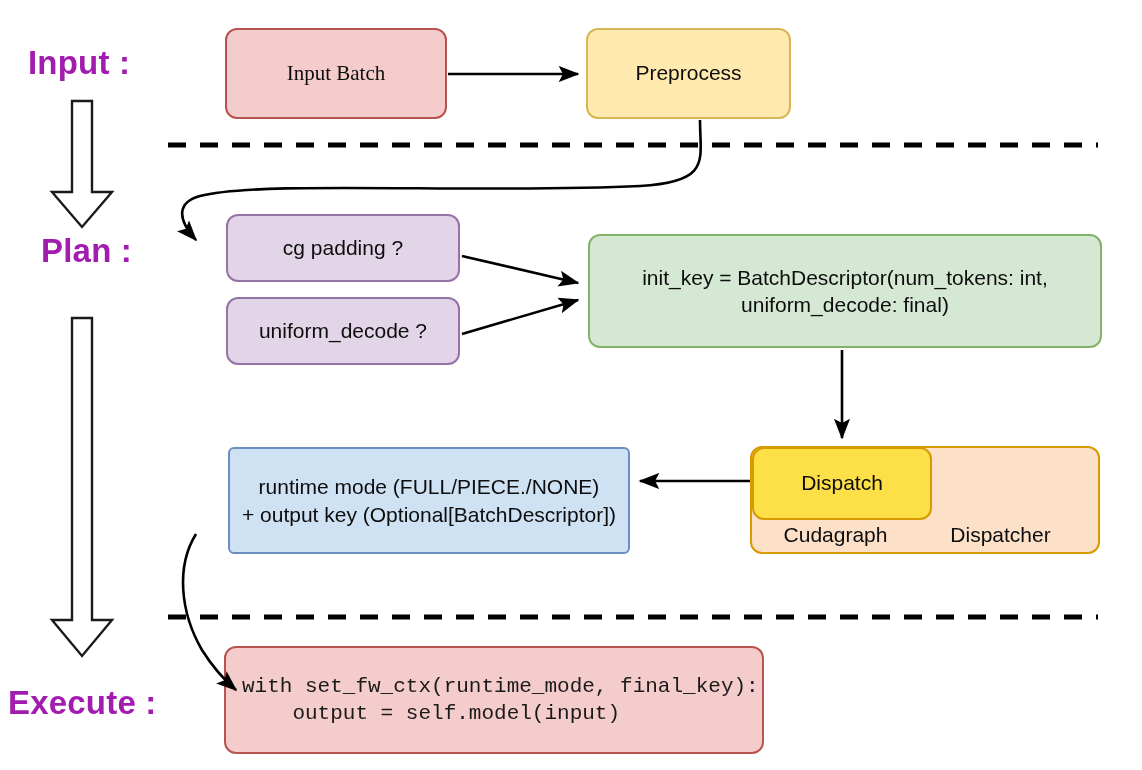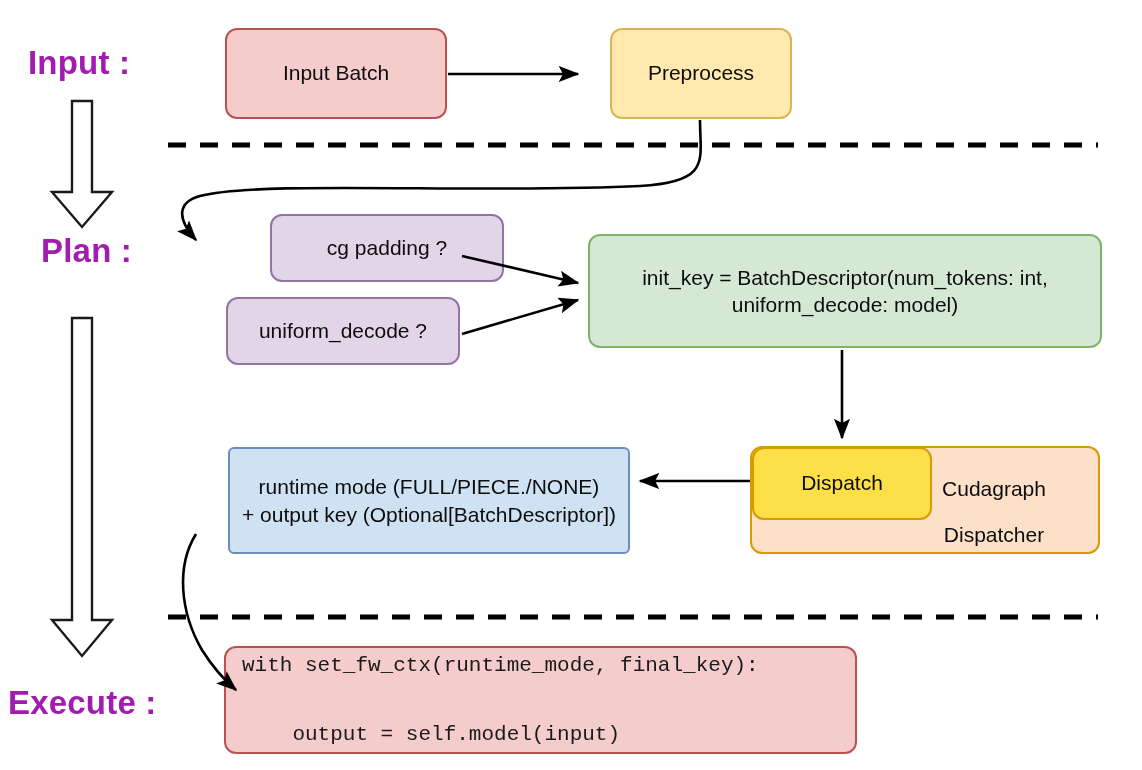--- a/index.html
+++ b/index.html
@@ -41,20 +41,21 @@
     color: #0d0d0d;
     line-height: 1.25;
     padding: 4px 10px;
   }
   .node.multiline {
     line-height: 1.3;
   }
   .node-pink {
     background: #f5cccc;
     border-color: #b85450;
+    font-family: Liberation Serif, serif;
   }
   .node-yellow {
     background: #ffe9ae;
     border-color: #d6b656;
   }
   .node-purple {
     background: #e1d5e7;
     border-color: #9673a6;
   }
   .node-green {
@@ -116,44 +117,44 @@
 <div id="diagram-root">
 
   <div class="stage-label" style="left:28px; top:44px;">Input :</div>
 
   <div class="stage-label" style="left:41px; top:232px;">Plan :</div>
 
   <div class="stage-label" style="left:8px; top:668px;margin-top:16px;">Execute :</div>
 
   <div class="node node-pink" style="left:225px; top:28px; width:222px; height:91px;">Input Batch</div>
 
-  <div class="node node-yellow" style="left:610px; top:28px; width:182px; height:91px;">Preprocess</div>
+  <div class="node node-yellow" style="left:586px; top:28px; width:205px; height:91px;">Preprocess</div>
 
-  <div class="node node-purple" style="left:226px; top:214px; width:234px; height:68px;margin-left:44px;">cg padding ?</div>
+  <div class="node node-purple" style="left:226px; top:214px; width:234px; height:68px;">cg padding ?</div>
 
   <div class="node node-purple" style="left:226px; top:297px; width:234px; height:68px;">uniform_decode ?</div>
 
   <div class="node node-green multiline" style="left:588px; top:234px; width:514px; height:114px; flex-direction:column;">
     <span>init_key = BatchDescriptor(num_tokens: int,</span>
-    <span>uniform_decode: model)</span>
+    <span>uniform_decode: final)</span>
   </div>
 
-  <div class="node node-orange-outer multiline" style="left:750px; top:446px; width:350px; height:108px; justify-content:flex-end; padding-right:24px; flex-direction:column; align-items:flex-end;gap:18px;">
+  <div class="node node-orange-outer multiline" style="left:750px; top:446px; width:350px; height:108px; justify-content:flex-end; padding-right:24px; flex-direction:row; align-items:flex-end;gap:18px;">
     <span style="width:160px; text-align:center;">Cudagraph</span>
     <span style="width:160px; text-align:center;">Dispatcher</span>
   </div>
 
   <div class="node node-orange-inner" style="left:752px; top:447px; width:180px; height:73px;">Dispatch</div>
 
   <div class="node node-blue multiline" style="left:228px; top:447px; width:402px; height:107px; flex-direction:column;">
     <span>runtime mode (FULL/PIECE./NONE)</span>
     <span>+ output key (Optional[BatchDescriptor])</span>
   </div>
 
-  <div class="node node-pink code-node multiline" style="left:224px; top:646px; width:633px; height:108px; flex-direction:column; align-items:flex-start; justify-content:space-between;">
+  <div class="node node-pink code-node multiline" style="left:224px; top:646px; width:540px; height:108px; flex-direction:column; align-items:flex-start; justify-content:center;">
     <span>with set_fw_ctx(runtime_mode, final_key):</span>
     <span>    output = self.model(input)</span>
   </div>
 
   <svg class="overlay" viewBox="0 0 1142 770">
     <defs>
       <marker id="arrowhead" markerWidth="9" markerHeight="9" refX="7.4" refY="3.1" orient="auto" markerUnits="strokeWidth">
         <path d="M0,0 L8,3.1 L0,6.2 L1.6,3.1 Z" fill="#000000"></path>
       </marker>
     </defs>

